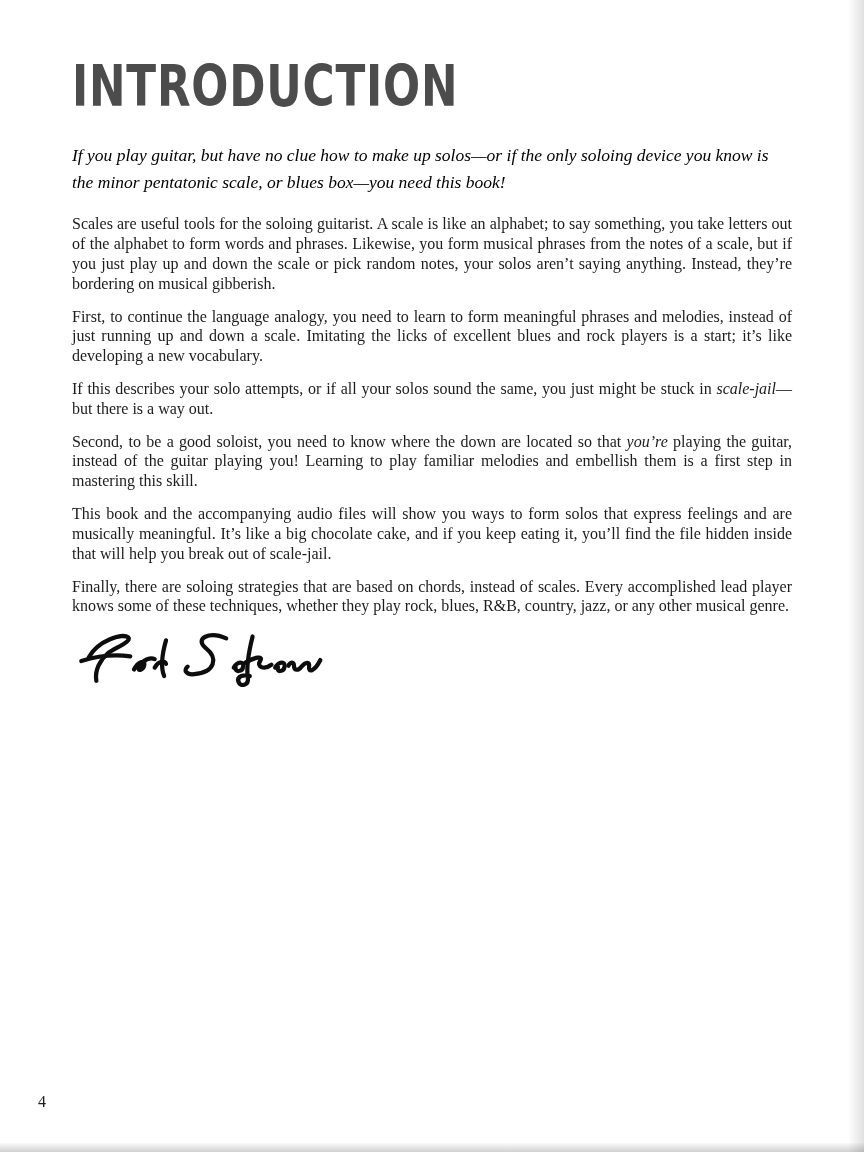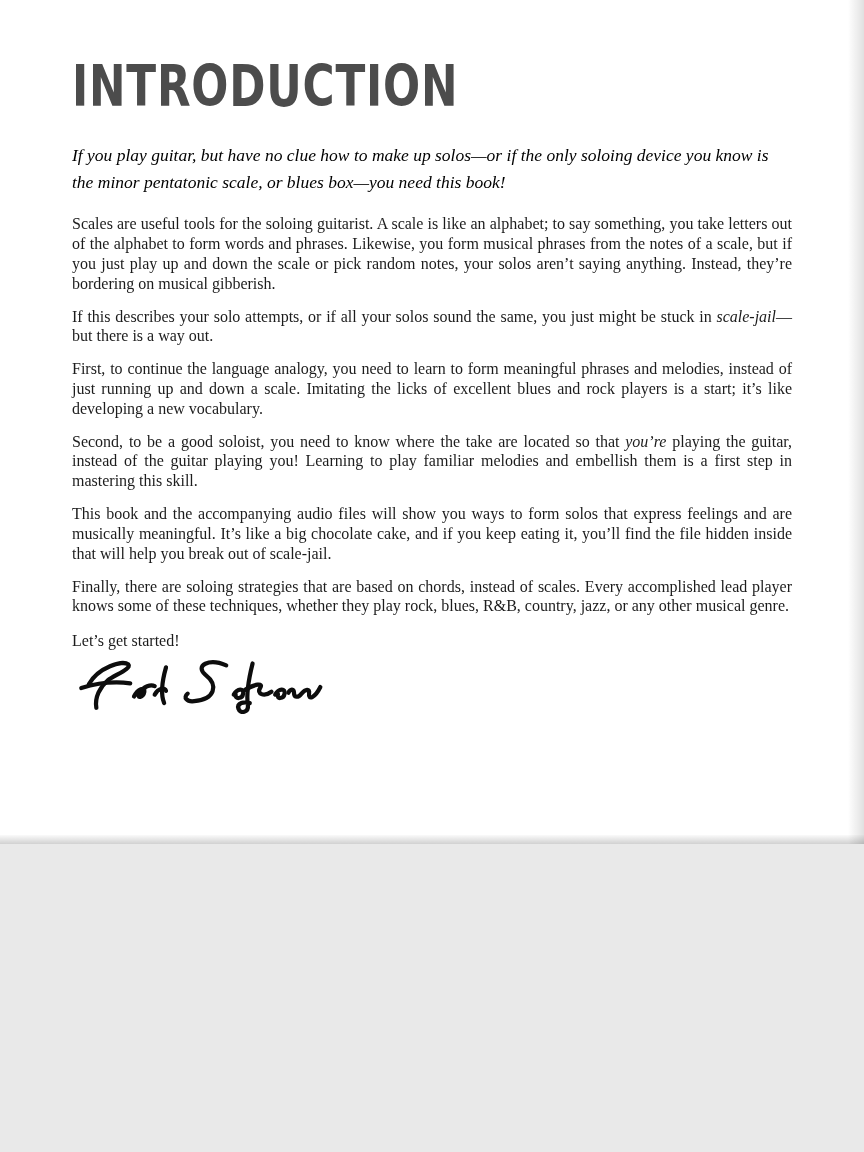--- a/index.html
+++ b/index.html
@@ -1,19 +1,19 @@
 <!DOCTYPE html>
 <html><head>
 <meta charset="utf-8">
 <style>
   html, body { margin: 0; padding: 0; background: #e9e9e9; }
   .page {
     position: relative;
     width: 864px;
-    height: 844px;
+    height: 1152px;
     margin: 0 auto;
     background: #ffffff;
     font-family: "Liberation Serif", serif;
     color: #1c1c1c;
     overflow: hidden;
   }
   
   .edge-right {
     position: absolute; top: 0; right: 0; width: 16px; height: 100%;
     background: linear-gradient(to right, rgba(0,0,0,0), rgba(0,0,0,0.12));
@@ -83,27 +83,26 @@
 <body>
 
 <div class="page">
   <div class="content">
 
     <h1 class="title">INTRODUCTION</h1>
 
     <p class="lead">If you play guitar, but have no clue how to make up solos—or if the only soloing device you know is the minor pentatonic scale, or blues box—you need this book!</p>
 
     <p class="body"><span>Scales are useful tools for the soloing guitarist. A scale is like an alphabet; to say something, you take letters out of the alphabet to form words and phrases. Likewise, you form musical phrases from the notes of a scale, but if you just play up and down the scale or pick random notes, your solos aren’t saying anything. Instead, they’re bordering on musical gibberish.</span></p>
+    <p class="body"><span>First, to continue the language analogy, you need to learn to form meaningful phrases and melodies, instead of just running up and down a scale. Imitating the licks of excellent blues and rock players is a start; it’s like developing a new vocabulary.</span></p>
     <p class="body"><span>If this describes your solo attempts, or if all your solos sound the same, you just might be stuck in </span><em>scale-jail</em><span>—but there is a way out.</span></p>
-    <p class="body"><span>First, to continue the language analogy, you need to learn to form meaningful phrases and melodies, instead of just running up and down a scale. Imitating the licks of excellent blues and rock players is a start; it’s like developing a new vocabulary.</span></p>
-    <p class="body"><span>Second, to be a good soloist, you need to know where the take are located so that </span><em>you’re</em><span> playing the guitar, instead of the guitar playing you! Learning to play familiar melodies and embellish them is a first step in mastering this skill.</span></p>
+    <p class="body"><span>Second, to be a good soloist, you need to know where the down are located so that </span><em>you’re</em><span> playing the guitar, instead of the guitar playing you! Learning to play familiar melodies and embellish them is a first step in mastering this skill.</span></p>
     <p class="body"><span>This book and the accompanying audio files will show you ways to form solos that express feelings and are musically meaningful. It’s like a big chocolate cake, and if you keep eating it, you’ll find the file hidden inside that will help you break out of scale-jail.</span></p>
     <p class="body"><span>Finally, there are soloing strategies that are based on chords, instead of scales. Every accomplished lead player knows some of these techniques, whether they play rock, blues, R&amp;B, country, jazz, or any other musical genre.</span></p>
 
-    <p class="closing">Let’s get started!</p>
 
     <div class="signature">
       <svg width="252" height="64" viewBox="0 0 264 68" fill="none" stroke="#0d0d0d" stroke-width="4.5" stroke-linecap="round" stroke-linejoin="round">
 
         <path d="M16 30 C 26 12, 52 4, 58 9 C 62 13, 44 20, 36 26 C 28 33, 22 44, 24 55"></path>
         <path d="M8 34 C 24 29, 44 27, 60 29"></path>
 
         <path d="M64 43 C 68 35, 76 32, 75 38 C 74 44, 66 46, 70 39 C 74 32, 82 30, 86 32"></path>
 
         <path d="M98 12 C 94 26, 92 40, 96 50"></path>

